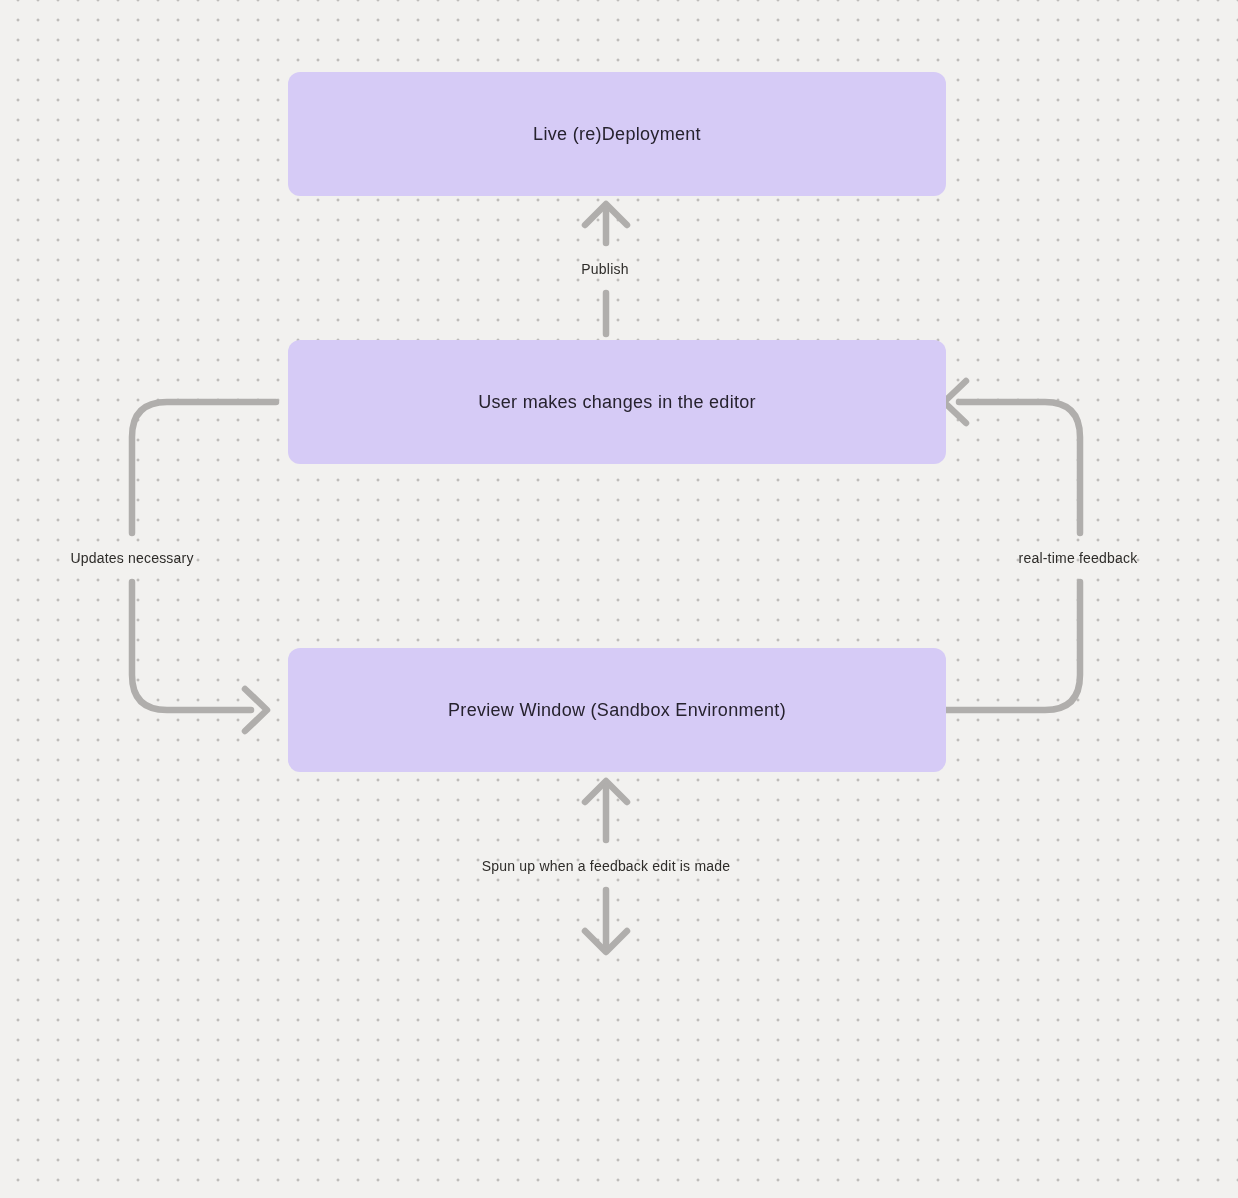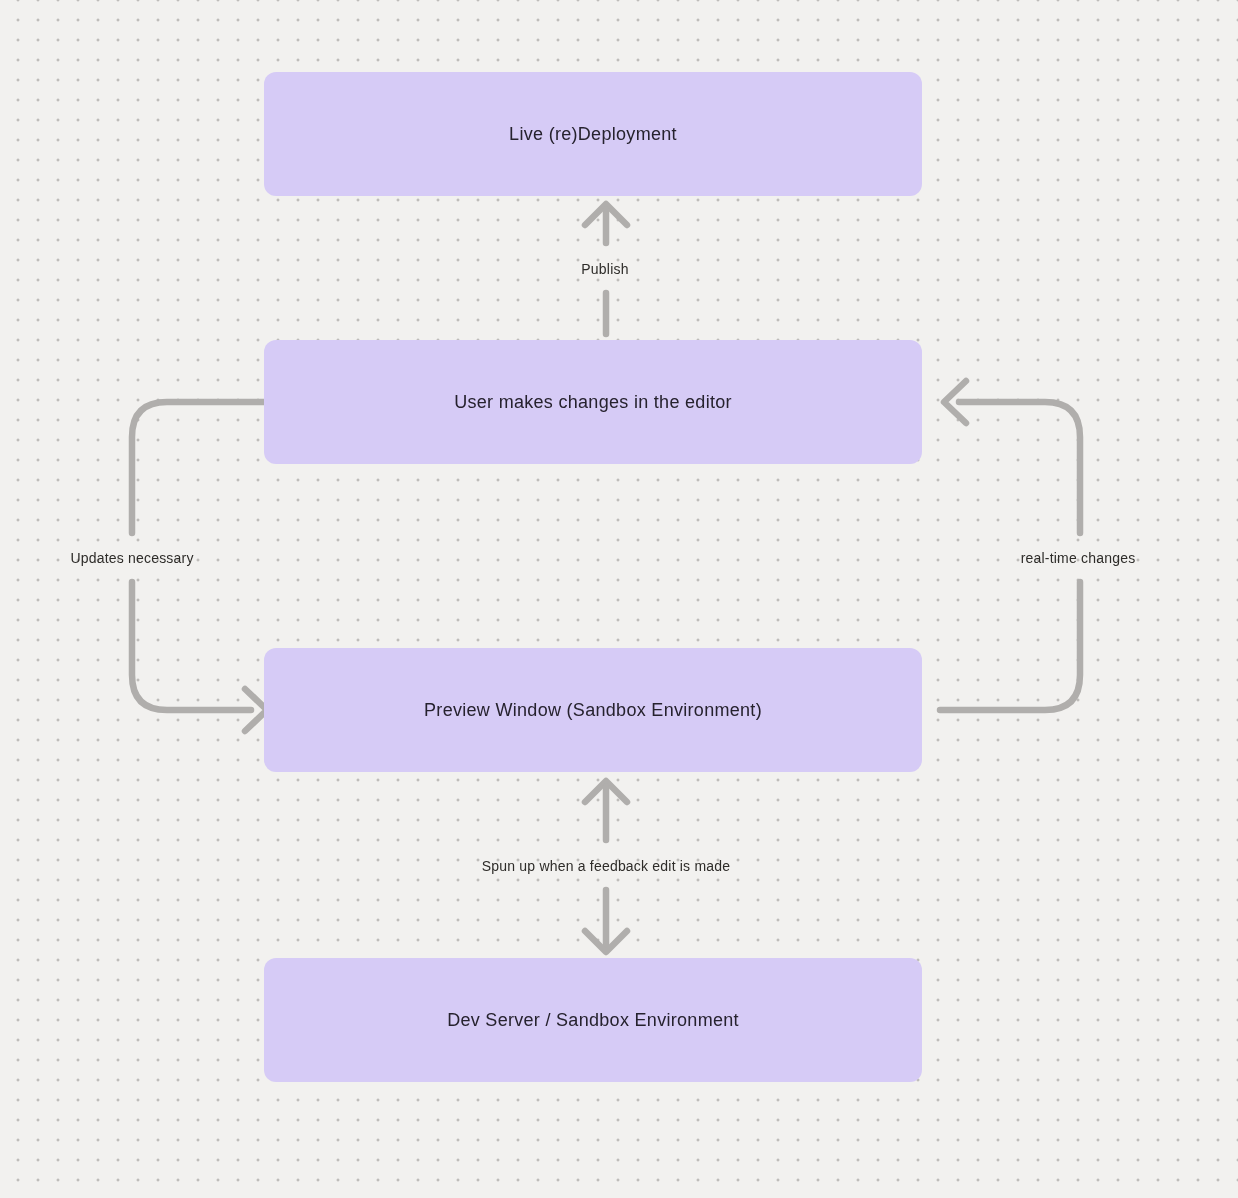--- a/index.html
+++ b/index.html
@@ -26,21 +26,21 @@
   }
   svg.arrows-layer path {
     stroke: #b0aeac;
     stroke-width: 6.5;
     fill: none;
     stroke-linecap: round;
     stroke-linejoin: round;
   }
   .node {
     position: absolute;
-    left: 264px;
+    left: 288px;
     width: 658px;
     height: 124px;
     border-radius: 12px;
     background: #d6cbf6;
     display: flex;
     align-items: center;
     justify-content: center;
   }
   .node .node-label {
     font-size: 18px;
@@ -95,25 +95,22 @@
   </div>
 
   <div class="node" style="top: 340px; text-align: center;">
     <span class="node-label">User makes changes in the editor</span>
   </div>
 
   <div class="node" style="top: 648px;">
     <span class="node-label">Preview Window (Sandbox Environment)</span>
   </div>
 
-  <div class="node" style="top: 958px;">
-    <span class="node-label">Dev Server / Sandbox Environment</span>
-  </div>
 
   <div class="edge-label" style="left: 605px; top: 269px;">Publish</div>
 
   <div class="edge-label" style="left: 132px; top: 558px;">Updates necessary</div>
 
-  <div class="edge-label" style="left: 1078px; top: 558px;">real-time changes</div>
+  <div class="edge-label" style="left: 1078px; top: 558px;">real-time feedback</div>
 
   <div class="edge-label" style="left: 606px; top: 866px;">Spun up when a feedback edit is made</div>
 
 </div>
 
 </body></html>

